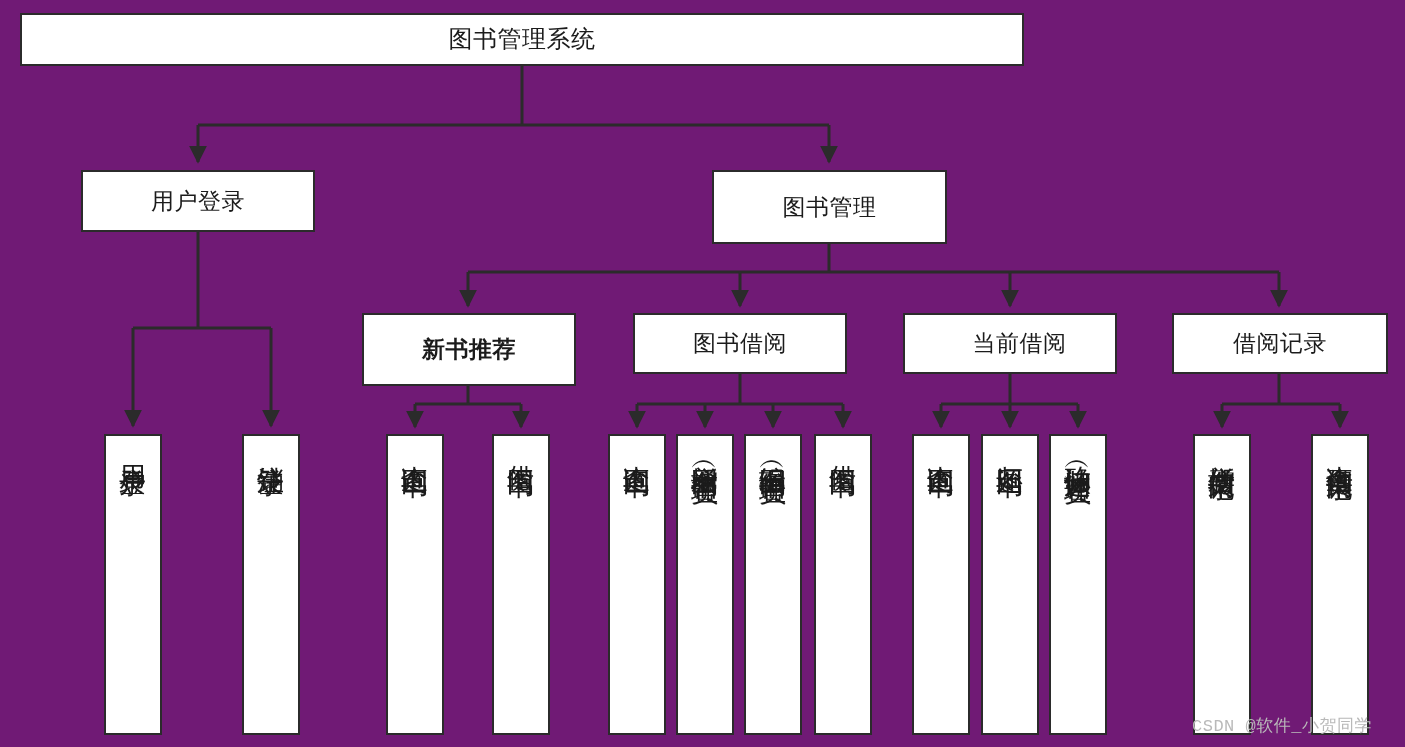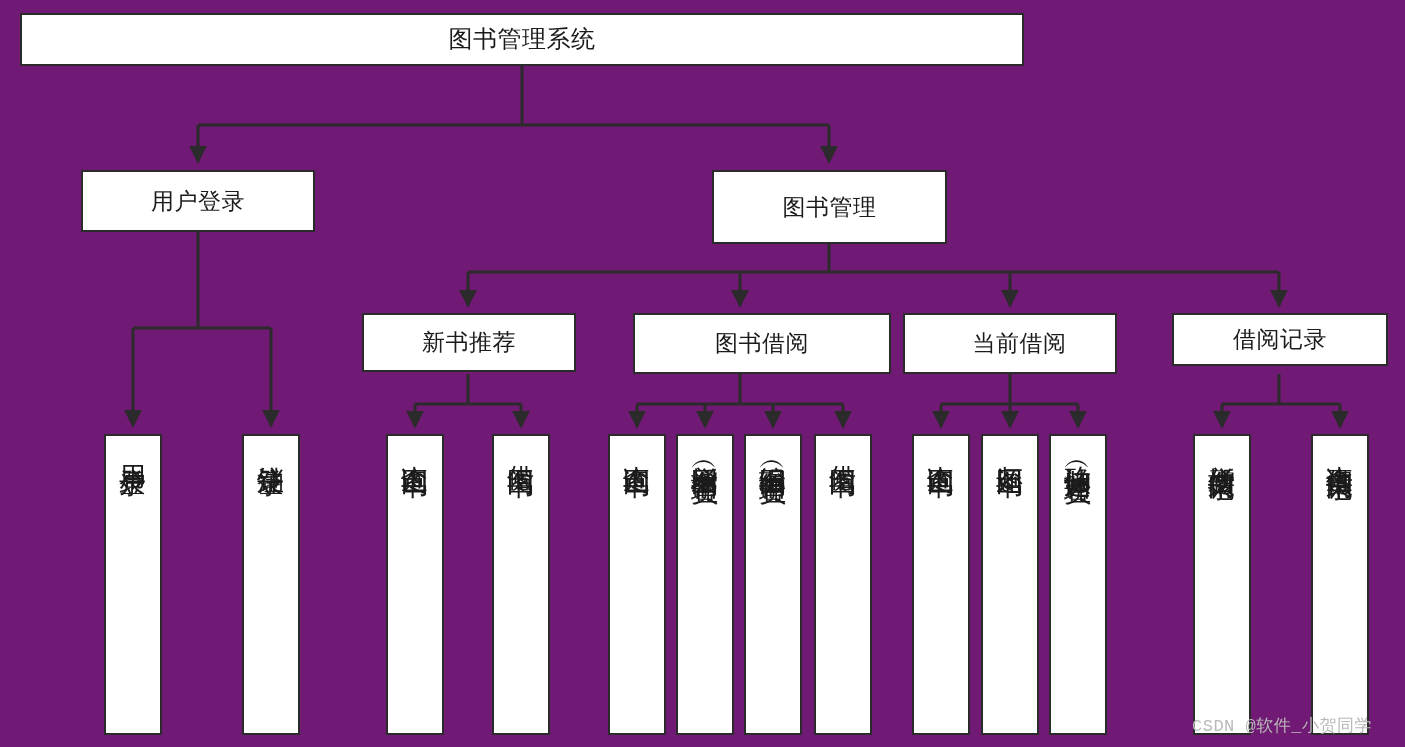--- a/index.html
+++ b/index.html
@@ -131,33 +131,33 @@
   </div>
 
   <div class="node horiz" style="left:81px; top:170px; width:234px; height:62px;">
     <span class="label">用户登录</span>
   </div>
 
   <div class="node horiz" style="left:712px; top:170px; width:235px; height:74px;">
     <span class="label">图书管理</span>
   </div>
 
-  <div class="node horiz" style="left:362px; top:313px; width:214px; height:59px;">
+  <div class="node horiz" style="left:362px; top:313px; width:214px; height:73px;font-weight:bold;">
     <span class="label">新书推荐</span>
   </div>
 
-  <div class="node horiz" style="left:633px; top:313px; width:258px; height:61px;">
+  <div class="node horiz" style="left:633px; top:313px; width:214px; height:61px;">
     <span class="label">图书借阅</span>
   </div>
 
   <div class="node horiz" style="left:903px; top:313px; width:214px; height:61px;padding-left:19px;">
     <span class="label">当前借阅</span>
   </div>
 
-  <div class="node horiz" style="left:1172px; top:313px; width:216px; height:53px;">
+  <div class="node horiz" style="left:1172px; top:313px; width:216px; height:61px;">
     <span class="label">借阅记录</span>
   </div>
 
   <div class="node vert" style="left:104px; top:434px; width:58px; height:301px;">
     <span class="label">用户登录</span>
   </div>
 
   <div class="node vert" style="left:242px; top:434px; width:58px; height:301px;">
     <span class="label">注销登录</span>
   </div>

